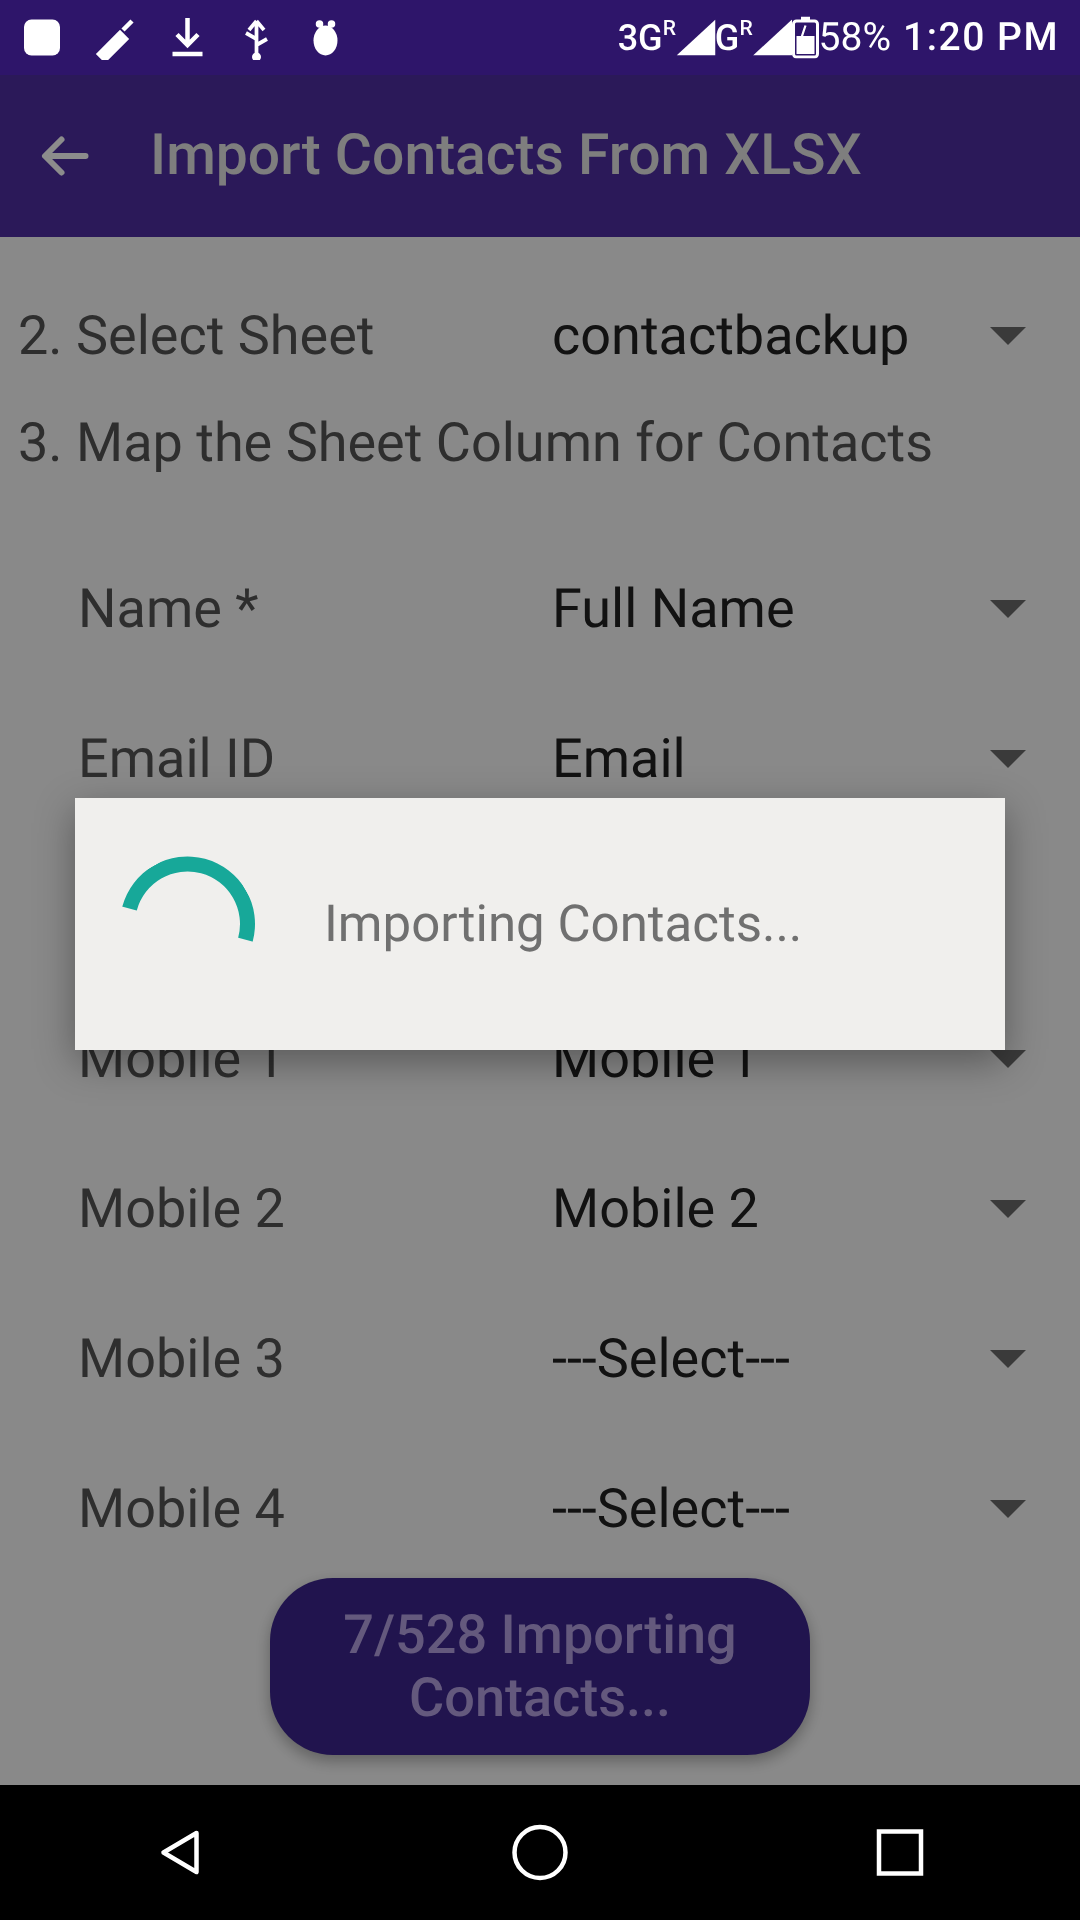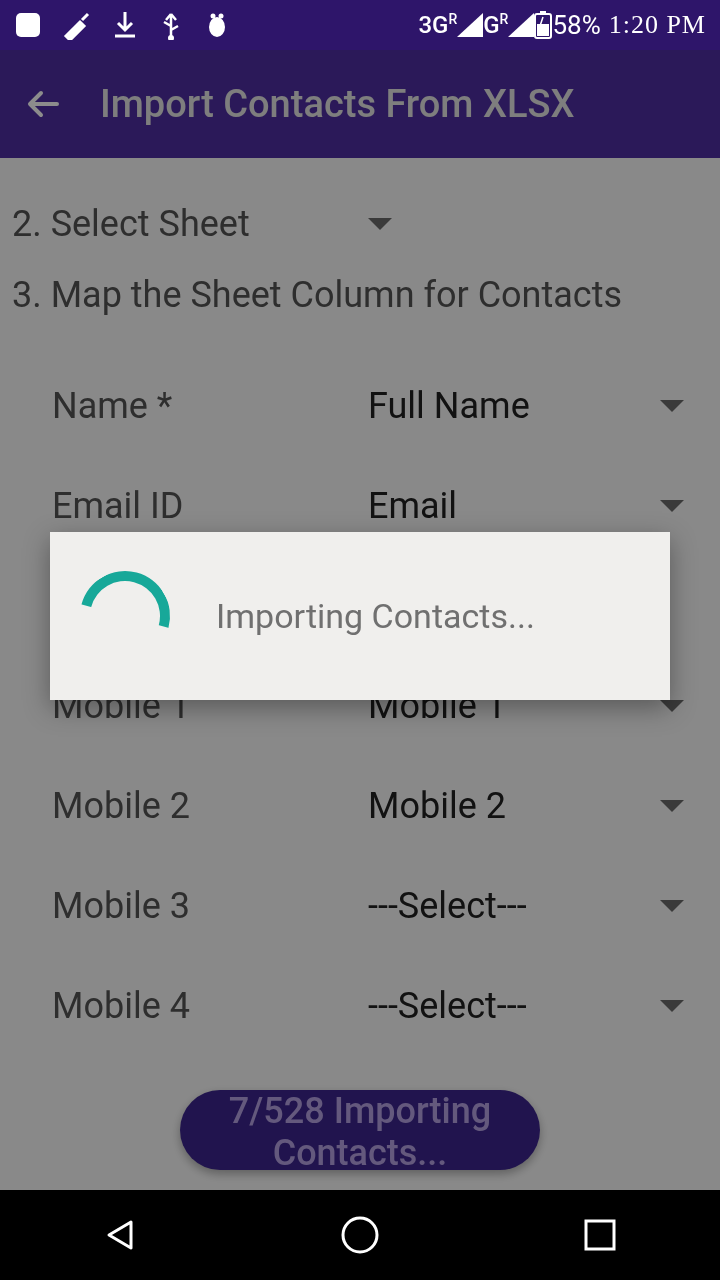--- a/index.html
+++ b/index.html
@@ -4,41 +4,41 @@
 <style>
 * { margin: 0; padding: 0; box-sizing: border-box; font-family: Roboto, Arial, sans-serif; }
 html, body { width: 720px; height: 1280px; overflow: hidden; background: #000; }
 .screen { width: 720px; height: 1280px; position: relative; background: #fafafa; }
 
 
 .status-bar { height: 50px; background: #2e156a; display: flex; align-items: center; justify-content: space-between; padding: 0 14px; color: #fff; font-size: 26px; }
 .status-left { display: flex; gap: 20px; align-items: center; }
 .status-right { display: flex; align-items: center; }
 .status-icon { display: inline-flex; }
-.status-time { font-weight: 500; letter-spacing: 1px; font-family: Liberation Serif, serif; }
+.status-time { font-weight: 500; letter-spacing: 1px; }
 
 
 .app-bar { height: 108px; background: #4f2fa3; display: flex; align-items: center; padding: 0 18px; }
 .back-btn { width: 52px; height: 52px; display: flex; align-items: center; justify-content: center; margin-right: 30px; }
 .app-title { color: #e5e5e5; font-size: 38px; font-weight: 500; }
 
 
 .content { padding: 16px 8px 0; }
 .step-label { font-size: 36px; color: #555; margin-bottom: 30px; padding: 0 4px; }
 .step-label-3 { margin-bottom: 40px; }
 
 .row { display: flex; align-items: center; height: 100px; }
 .row-label { width: 360px; font-size: 36px; color: #555; padding-left: 44px; }
 .row-label.step2 { padding-left: 4px; }
 .row-select { flex: 1; display: flex; align-items: center; justify-content: space-between; padding-right: 28px; }
 .row-select-text { font-size: 36px; color: #222; }
 .caret { width: 0; height: 0; border-left: 12px solid transparent; border-right: 12px solid transparent; border-top: 12px solid #6a6a6a; }
 
 
-.progress-btn { position: absolute; left: 50%; transform: translateX(-50%); bottom: 110px; background: #3d268e; color: #b6a3e4; border: none; border-radius: 42px; height: 80px; padding: 0 32px; font-size: 36px; font-weight: 500; box-shadow: 0 4px 10px rgba(0,0,0,0.3); margin-top: 28px; }
+.progress-btn { position: absolute; left: 50%; transform: translateX(-50%); bottom: 110px; background: #3d268e; color: #b6a3e4; border: none; border-radius: 42px; height: 118px; padding: 0 32px; font-size: 36px; font-weight: 500; box-shadow: 0 4px 10px rgba(0,0,0,0.3); margin-top: 28px; }
 
 
 .nav-bar { position: absolute; bottom: 0; left: 0; right: 0; height: 90px; background: #000; display: flex; align-items: center; justify-content: space-around; }
 .nav-btn { width: 60px; height: 60px; display: flex; align-items: center; justify-content: center; }
 
 
 .scrim { position: absolute; inset: 0; top: 50px; bottom: 90px; background: rgba(0,0,0,0.45); }
 
 
 .dialog { position: absolute; left: 50px; right: 50px; top: 532px; height: 168px; background: #f0efed; box-shadow: 0 8px 24px rgba(0,0,0,0.35); display: flex; align-items: center; padding: 0 30px; }
@@ -120,20 +120,21 @@
           <path d="M34 21 H8 M18 10 L7 21 L18 32" stroke="#fff" stroke-width="4" fill="none" stroke-linecap="round" stroke-linejoin="round"></path>
         </svg>
     </div>
     <div class="app-title">Import Contacts From XLSX</div>
   </div>
 
   <div class="content">
     <div class="row">
       <div class="row-label step2">2. Select Sheet</div>
       <div class="row-select">
+        <span class="row-select-text">contactbackup</span>
         <span class="caret"></span>
       </div>
     </div>
 
     <div class="step-label step-label-3">3. Map the Sheet Column for Contacts</div>
 
     <div class="row">
       <div class="row-label">Name *</div>
       <div class="row-select">
         <span class="row-select-text">Full Name</span>

